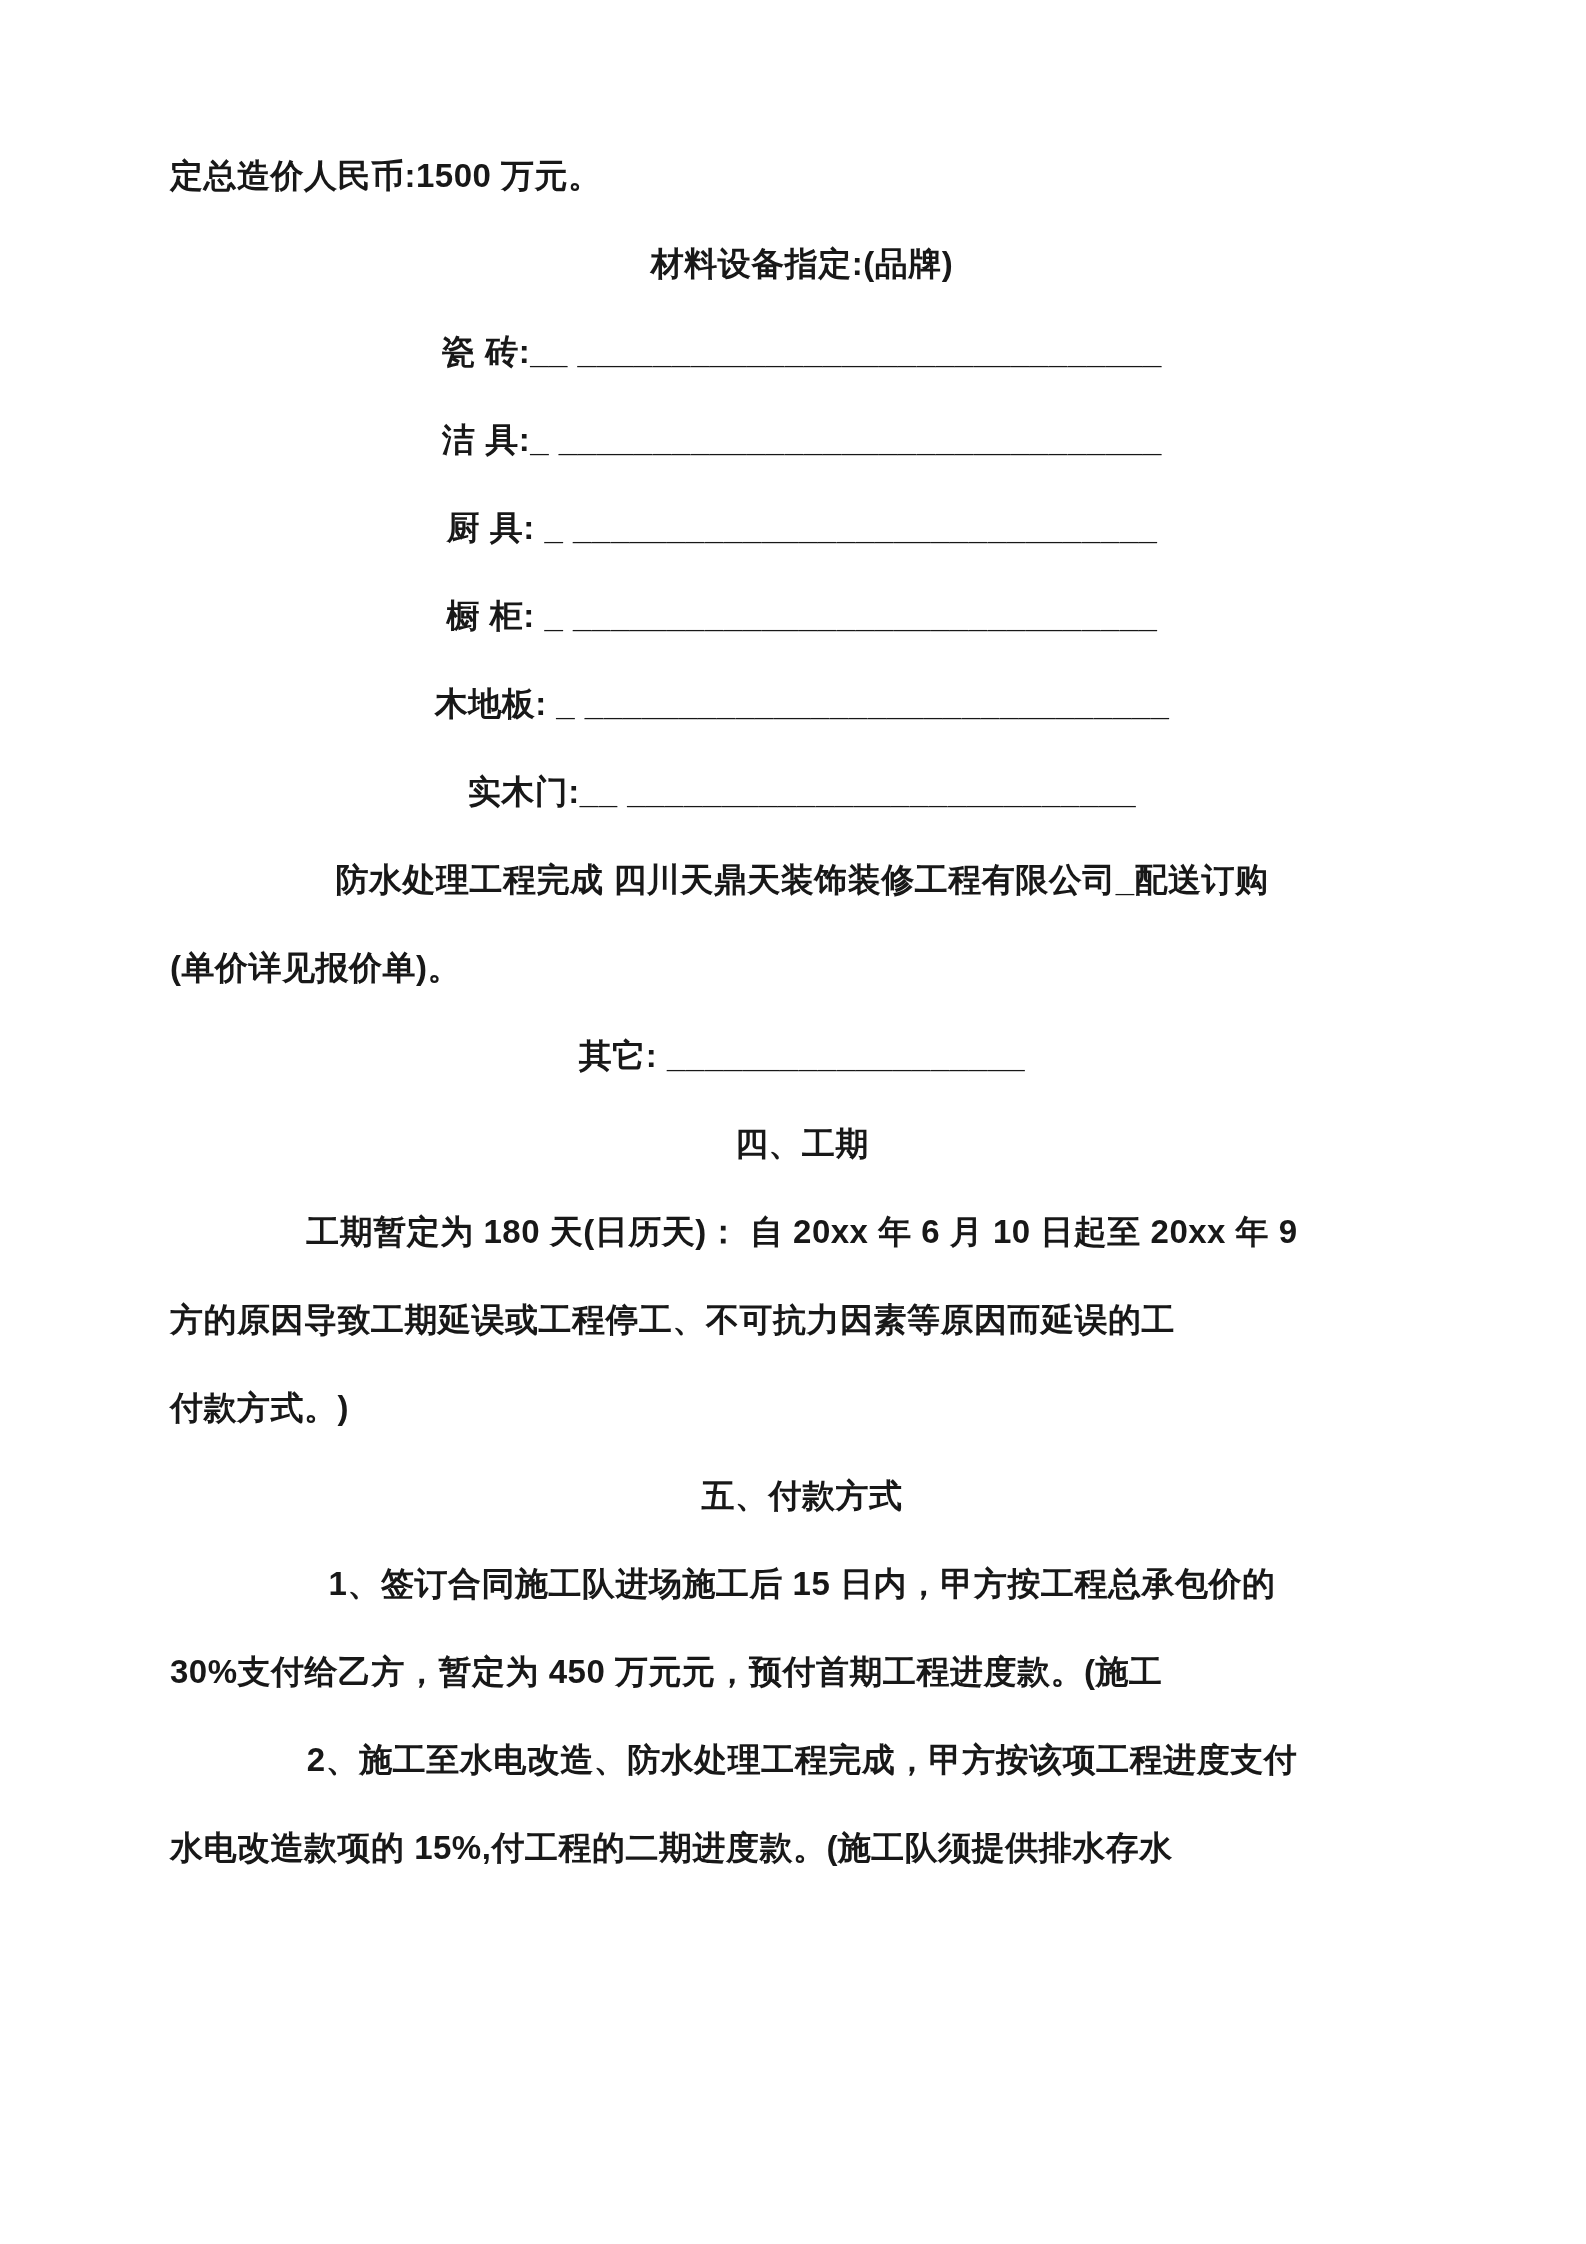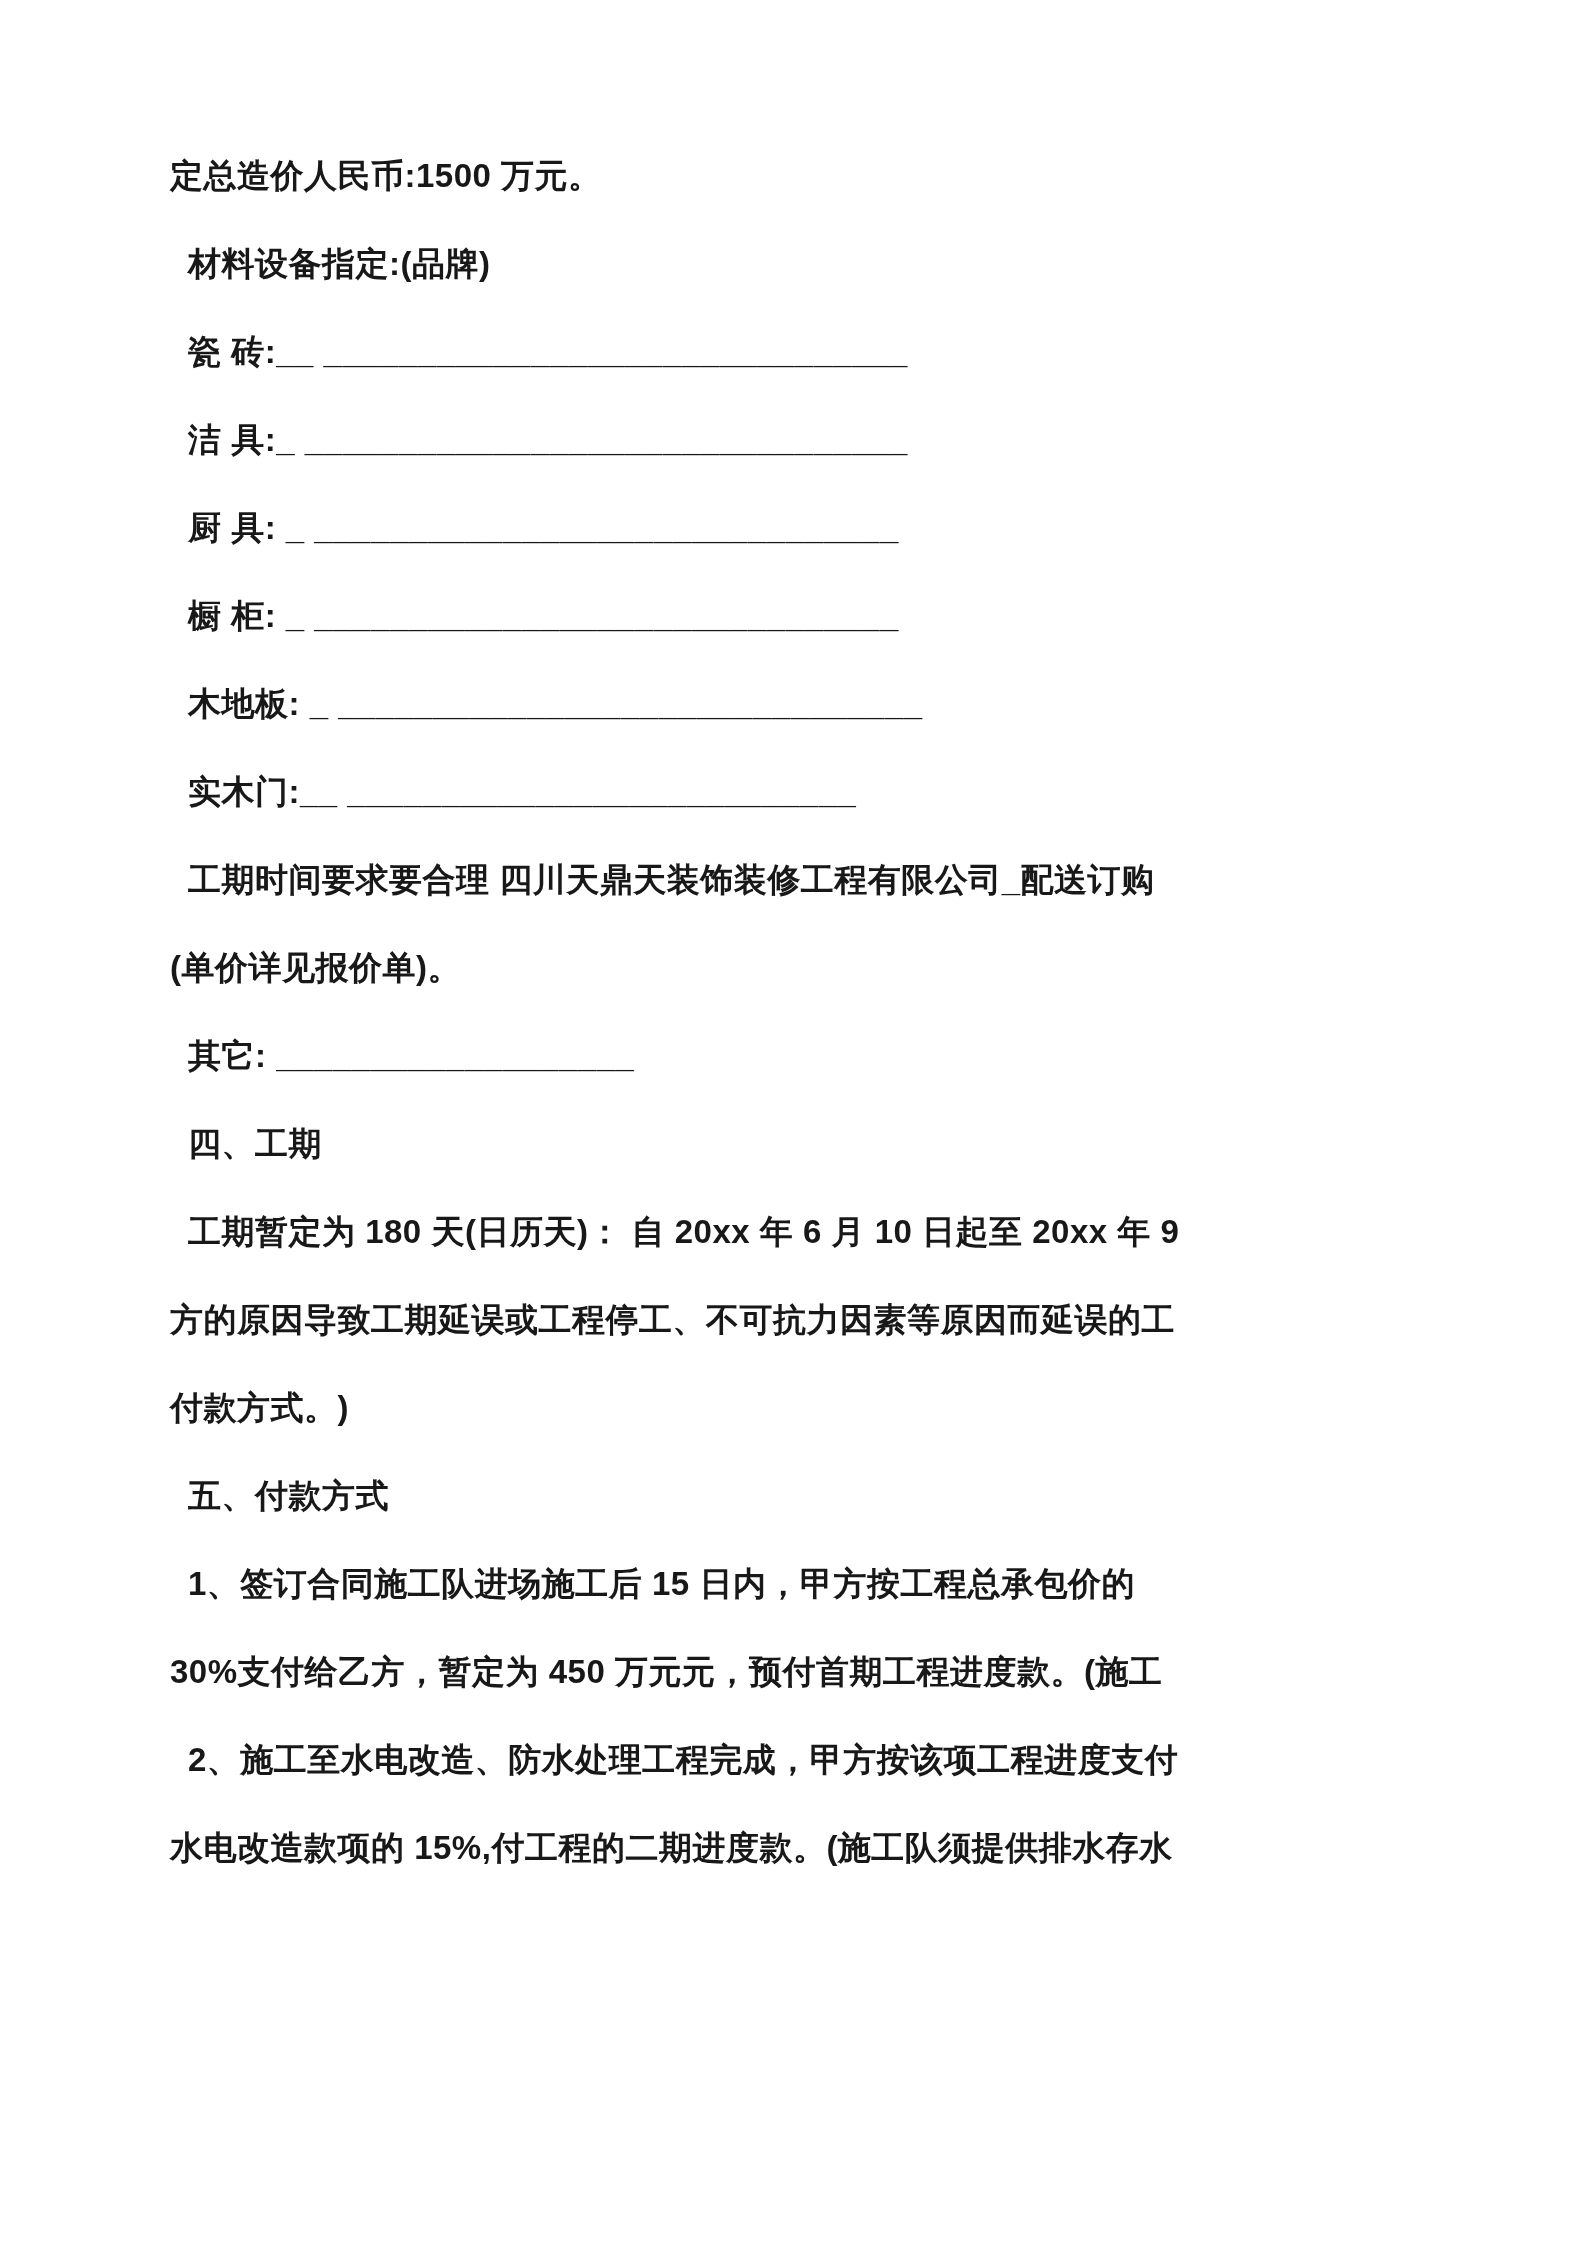--- a/index.html
+++ b/index.html
@@ -23,36 +23,37 @@
     margin: 0;
     font-size: 33px;
     font-weight: 600;
     line-height: 88px;
     letter-spacing: 0.5px;
     white-space: pre-wrap;
     word-break: break-all;
   }
   .doc-line.indent {
     text-indent: 18px;
+    text-align: center;
   }
 </style>
 </head>
 <body>
 
 <div class="page">
   <div id="doc-lines">
       <p class="doc-line">定总造价人民币:1500 万元。</p>
       <p class="doc-line indent">材料设备指定:(品牌)</p>
       <p class="doc-line indent">瓷 砖:__ _______________________________</p>
       <p class="doc-line indent">洁 具:_ ________________________________</p>
       <p class="doc-line indent">厨 具: _ _______________________________</p>
       <p class="doc-line indent">橱 柜: _ _______________________________</p>
       <p class="doc-line indent">木地板: _ _______________________________</p>
       <p class="doc-line indent">实木门:__ ___________________________</p>
-      <p class="doc-line indent">工期时间要求要合理 四川天鼎天装饰装修工程有限公司_配送订购</p>
+      <p class="doc-line indent">防水处理工程完成 四川天鼎天装饰装修工程有限公司_配送订购</p>
       <p class="doc-line">(单价详见报价单)。</p>
       <p class="doc-line indent">其它: ___________________</p>
       <p class="doc-line indent">四、工期</p>
       <p class="doc-line indent">工期暂定为 180 天(日历天)： 自 20xx 年 6 月 10 日起至 20xx 年 9</p>
       <p class="doc-line">方的原因导致工期延误或工程停工、不可抗力因素等原因而延误的工</p>
       <p class="doc-line">付款方式。)</p>
       <p class="doc-line indent">五、付款方式</p>
       <p class="doc-line indent">1、签订合同施工队进场施工后 15 日内，甲方按工程总承包价的</p>
       <p class="doc-line">30%支付给乙方，暂定为 450 万元元，预付首期工程进度款。(施工</p>
       <p class="doc-line indent">2、施工至水电改造、防水处理工程完成，甲方按该项工程进度支付</p>

